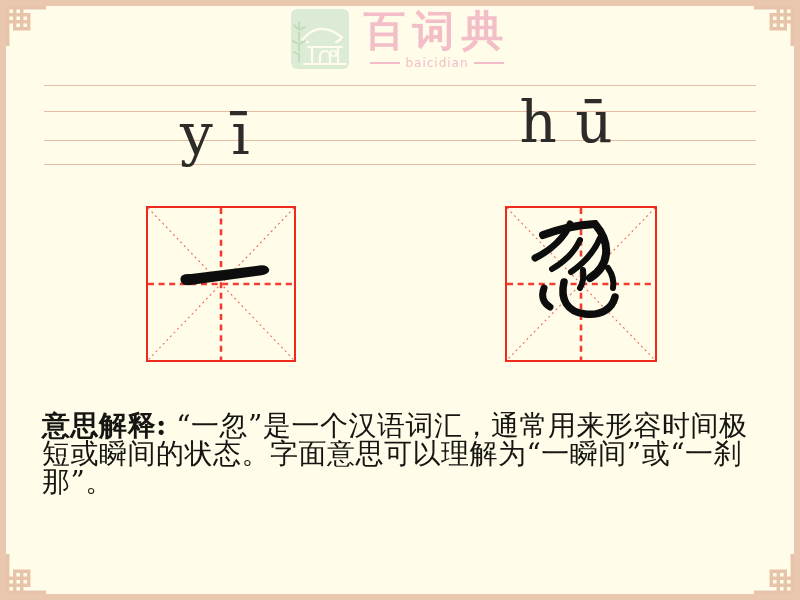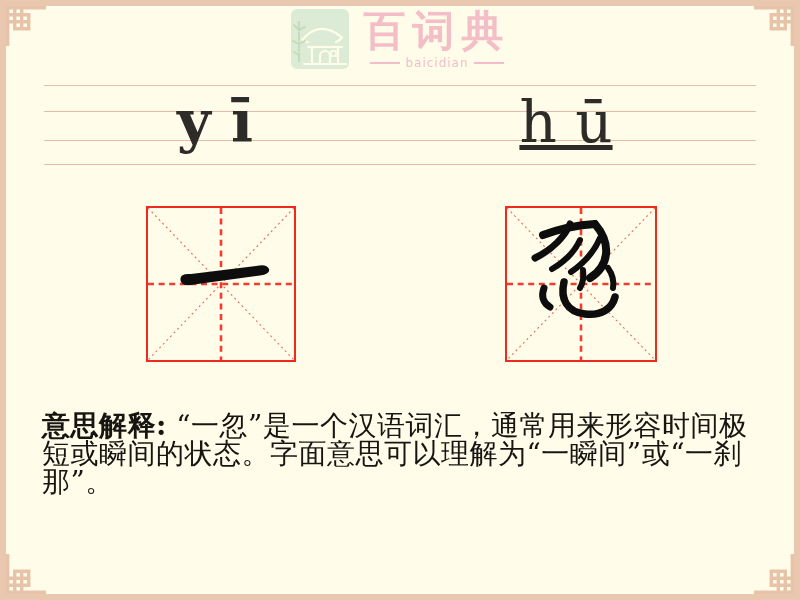--- a/index.html
+++ b/index.html
@@ -20,22 +20,22 @@
   .logo-icon{width:60px;height:62px;}
   .logo-textcol{display:flex;flex-direction:column;align-items:center;}
   .brand{font-size:42px;line-height:46px;font-weight:bold;color:#F2B4C2;letter-spacing:7px;opacity:0.85;}
   .brand-sub{display:flex;align-items:center;gap:5px;margin-top:2px;}
   .brand-sub .dash{width:30px;height:2px;background:#F4BCC8;}
   .brand-sub .sub-text{font-size:12px;color:#F4BCC8;font-family:"DejaVu Sans","Liberation Sans",sans-serif;letter-spacing:1px;}
 
   
   .guide-line{position:absolute;left:44px;width:712px;height:1px;background:#E6BCA6;}
   .pinyin{position:absolute;font-size:58px;line-height:1;color:#2E2C29;text-align:center;}
-  .pinyin.p1{left:125px;width:180px;top:92px;font-weight:bold;}
-  .pinyin.p2{left:476px;width:180px;top:93px;text-decoration:underline;}
+  .pinyin.p1{left:125px;width:180px;top:105px;}
+  .pinyin.p2{left:476px;width:180px;top:93px;}
 
   
   .hanzi-box{position:absolute;border:2px solid #EE2A1E;background:transparent;}
   .hanzi-box.b1{left:146px;top:206px;width:146px;height:152px;}
   .hanzi-box.b2{left:505px;top:206px;width:148px;height:152px;}
   .hanzi-box svg{position:absolute;inset:0;width:100%;height:100%;}
   .hanzi-data{position:absolute;inset:0;opacity:0;font-size:110px;overflow:hidden;}
 
   
   .definition{position:absolute;left:42px;top:412px;width:722px;font-size:28px;line-height:28px;color:#161511;letter-spacing:0.5px;}

